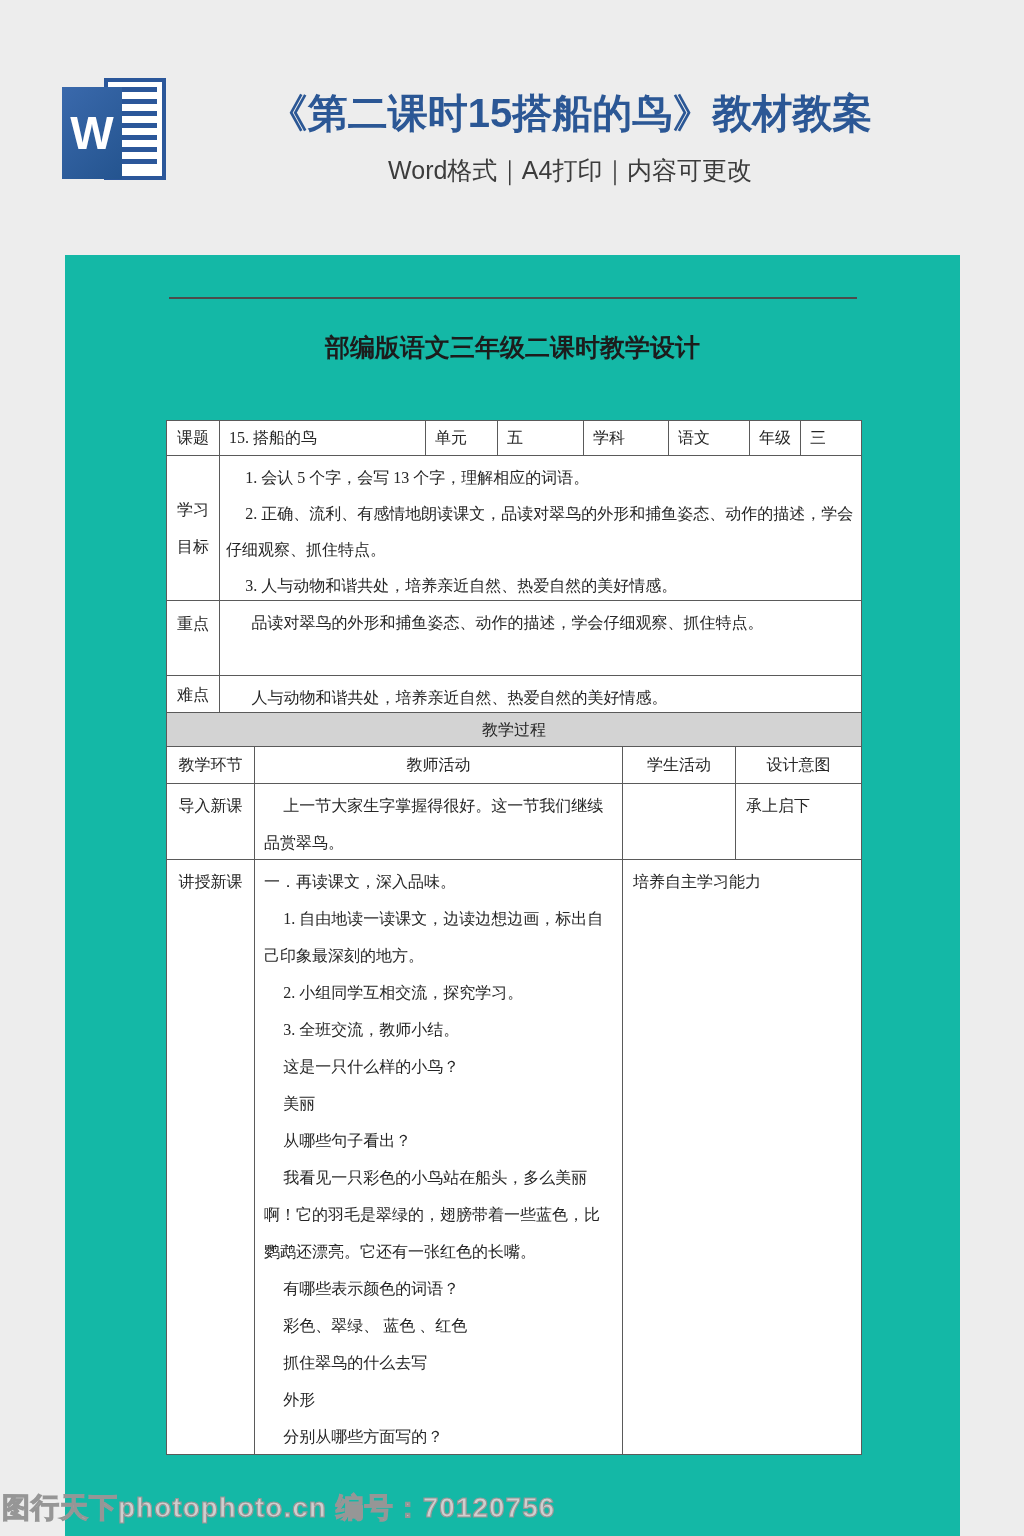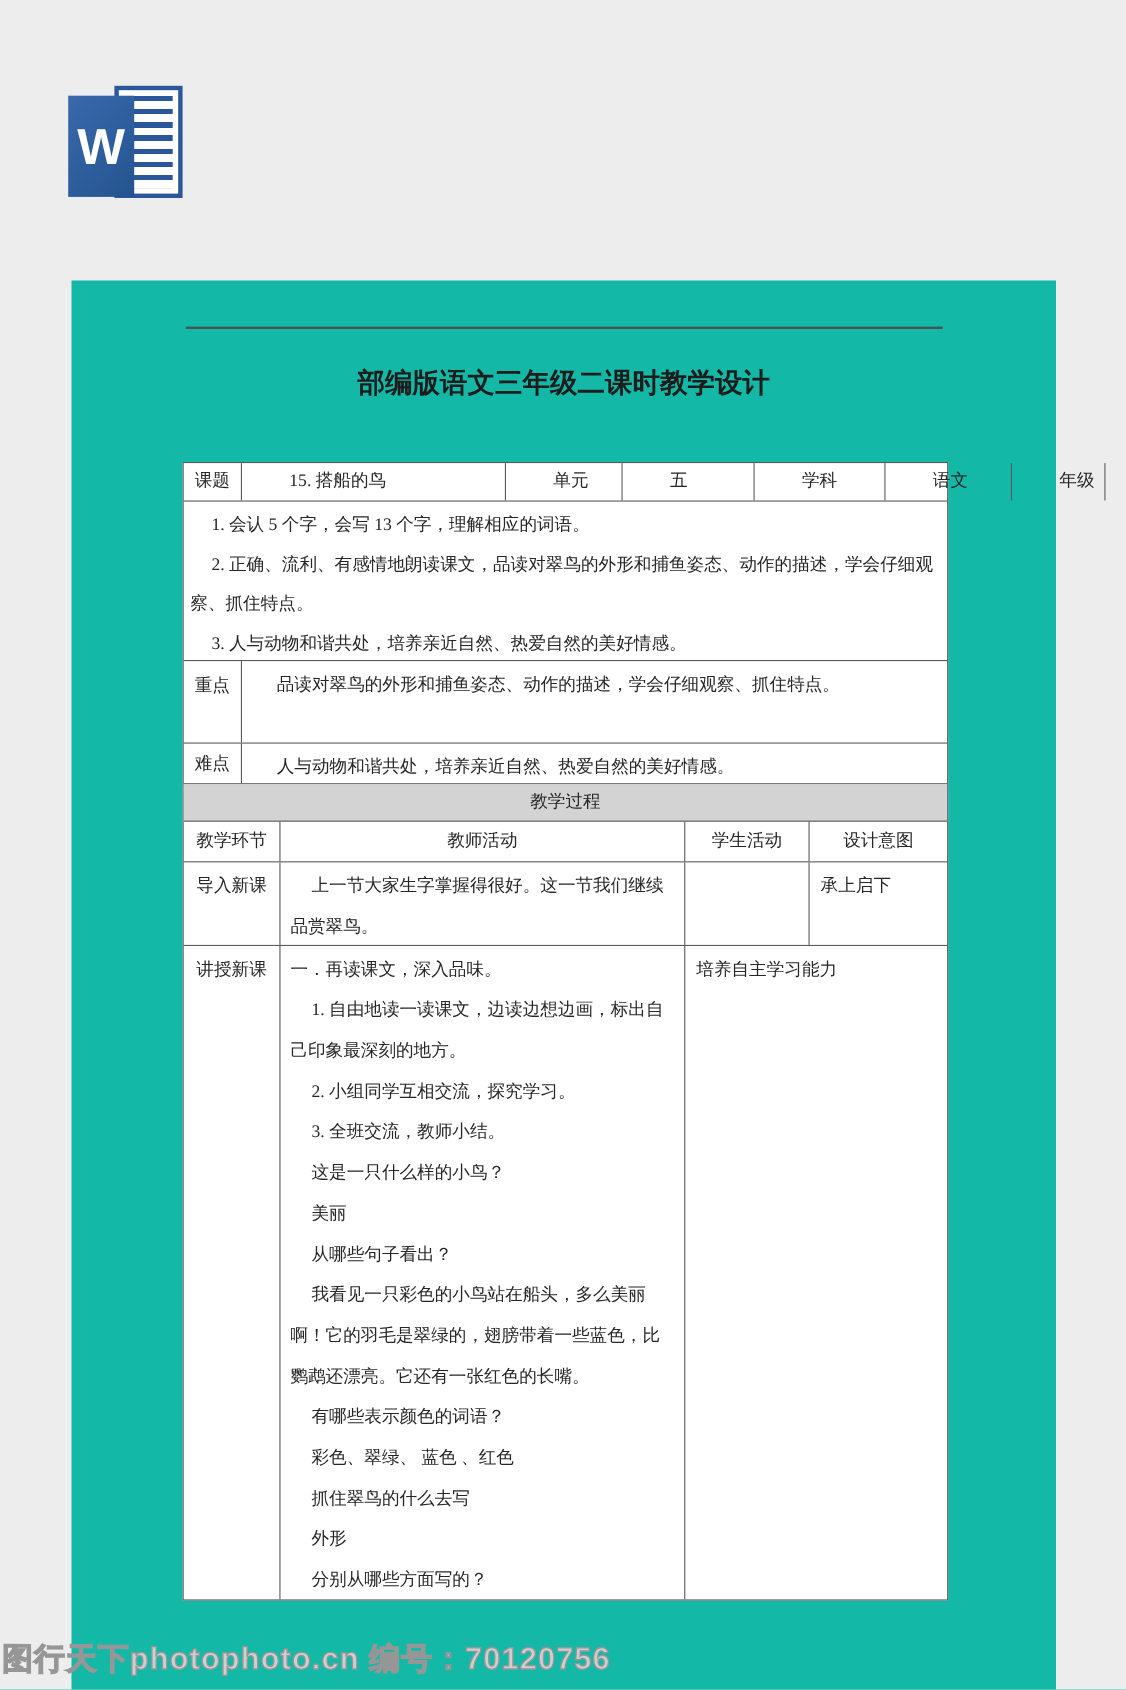--- a/index.html
+++ b/index.html
@@ -38,21 +38,21 @@
           border:1px solid #5a5a5a; background:#fff; font-size:16px; }
   .row  { display:flex; border-bottom:1px solid #5a5a5a; box-sizing:border-box; }
   .row:last-child { border-bottom:none; }
   .cell { border-right:1px solid #5a5a5a; box-sizing:border-box; overflow:hidden; flex:0 0 auto; }
   .cell:last-child { border-right:none; flex:1 1 auto; }
   p { margin:0; }
   .ind  { text-indent:1.2em; }
   .ind2 { text-indent:1.6em; }
 
   
-  .r1 { height:35px;gap:34px; }
+  .r1 { height:35px; }
   .r1 .cell { line-height:33px; padding-left:9px; }
   .r1 .c-label-first { text-align:center; padding-left:0; }
   .wA{flex-basis:53px}.wB{flex-basis:206px}.wC{flex-basis:72px}.wD{flex-basis:86px}
   .wE{flex-basis:85px}.wF{flex-basis:81px}.wG{flex-basis:51px}
 
   
   .label-cell { flex-basis:53px; display:flex; flex-direction:column; align-items:center;
                 justify-content:center; line-height:37px; }
   .label-topalign { justify-content:flex-start; padding-top:4px; }
 
@@ -91,20 +91,24 @@
 <body>
 
 <header class="site-header">
   <div class="word-icon">
     <div class="icon-page">
       <div class="icon-lines"></div>
     </div>
     <div class="icon-square">
       <span>W</span>
     </div>
+  </div>
+  <div class="header-text">
+    <h1 class="header-title">《第二课时15搭船的鸟》教材教案</h1>
+    <div class="header-sub">Word格式｜A4打印｜内容可更改</div>
   </div>
 </header>
 
 <main class="doc-page">
   <div class="rule"></div>
   <h2 class="doc-title">部编版语文三年级二课时教学设计</h2>
 
   <div class="tbl">
 
     <div class="row r1">
@@ -112,20 +116,24 @@
       <div class="cell wB">15. 搭船的鸟</div>
       <div class="cell wC">单元</div>
       <div class="cell wD">五</div>
       <div class="cell wE">学科</div>
       <div class="cell wF">语文</div>
       <div class="cell wG">年级</div>
       <div class="cell">三</div>
     </div>
 
     <div class="row goals-row">
+      <div class="cell label-cell">
+        <span>学习</span>
+        <span>目标</span>
+      </div>
       <div class="cell goals-content">
           <p class="ind">1. 会认 5 个字，会写 13 个字，理解相应的词语。</p>
           <p class="ind">2. 正确、流利、有感情地朗读课文，品读对翠鸟的外形和捕鱼姿态、动作的描述，学会仔细观察、抓住特点。</p>
           <p class="ind">3. 人与动物和谐共处，培养亲近自然、热爱自然的美好情感。</p>
         </div>
     </div>
 
     <div class="row kp-row">
       <div class="cell label-cell label-topalign">
         <span>重点</span>

